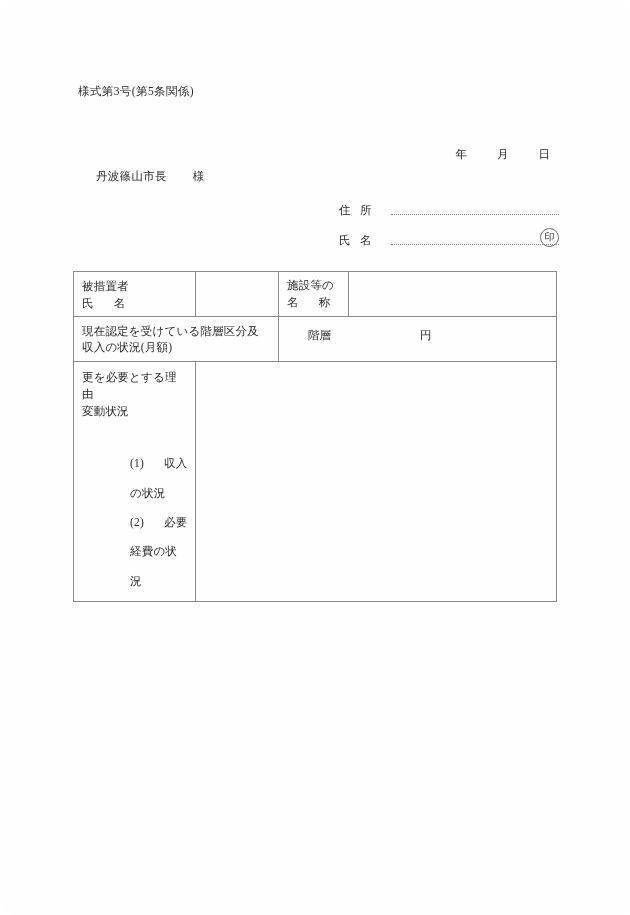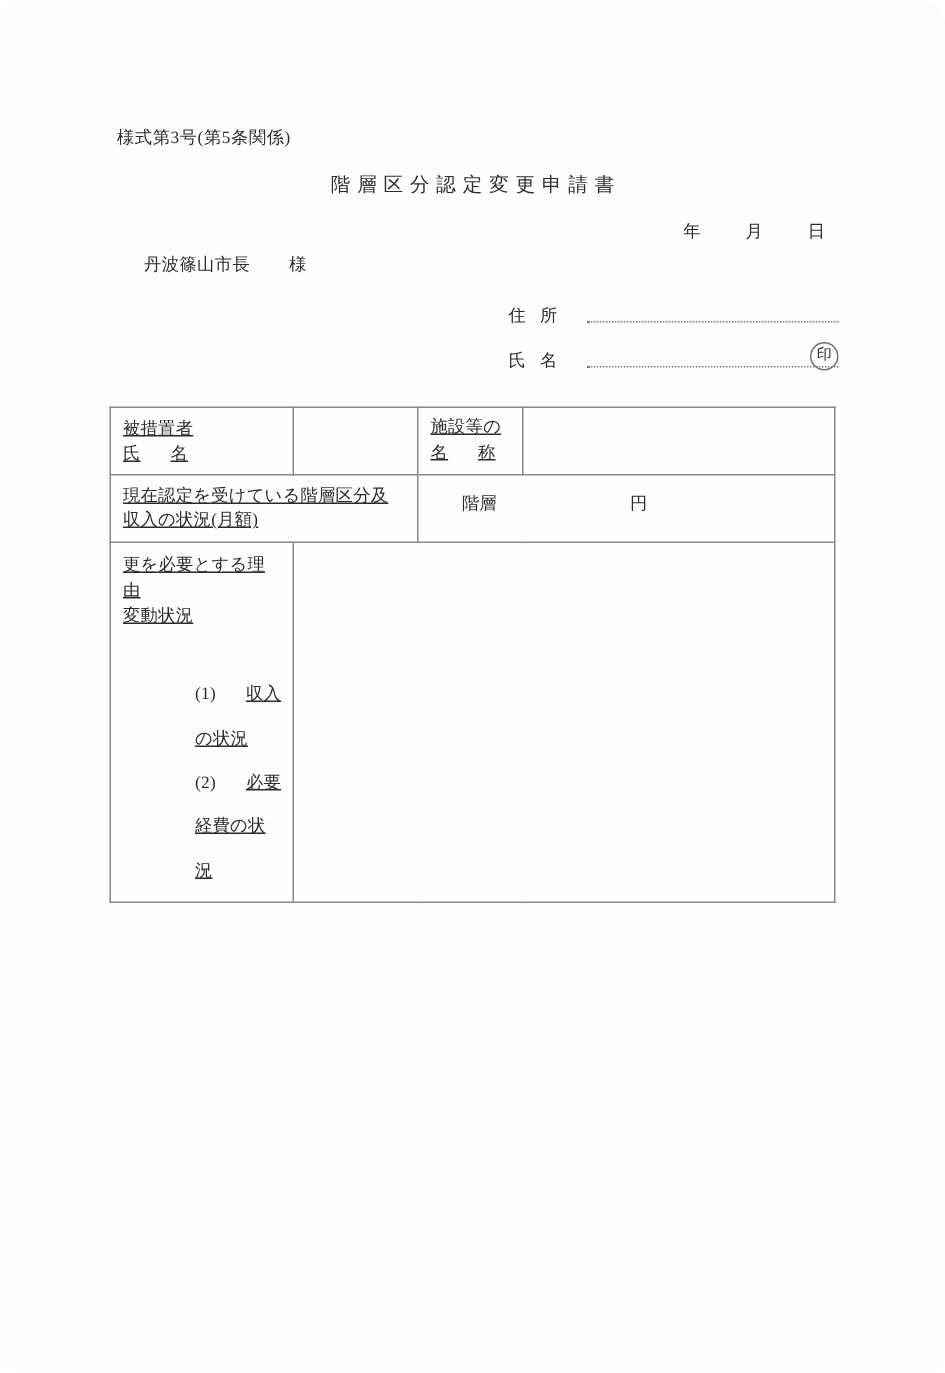--- a/index.html
+++ b/index.html
@@ -120,21 +120,20 @@
     top: 271px;
     width: 483px;
     border-collapse: collapse;
     table-layout: fixed;
     font-size: 11.5px;
   }
   .form-table td {
     border: 1px solid #8a8a8a;
     vertical-align: top;
     padding: 0;
-    text-decoration: underline;
   }
 
   .cell-pad {
     padding: 5px 7px 5px 8px;
     line-height: 1.45;
   }
 
   .lbl-tight { letter-spacing: 0.2px; }
   .sp-wide { display: inline-block; width: 20px; }
 
@@ -182,21 +181,20 @@
   }
   .r4-lbl .num { display: inline-block; width: 34px; }
 </style>
 </head>
 <body>
 
 <div class="page">
 
   <div class="form-no">様式第3号(第5条関係)</div>
 
-  <div class="doc-title">階層区分認定変更申請書</div>
 
   <div class="date-line">
     <span class="seg">年</span><span class="gap-a"></span><span class="seg">月</span><span class="gap-b"></span><span class="seg">日</span><span class="tail"></span>
   </div>
 
   <div class="addressee">
     <span>丹波篠山市長</span><span class="sama">様</span>
   </div>
 
   <div class="field-row addr">

